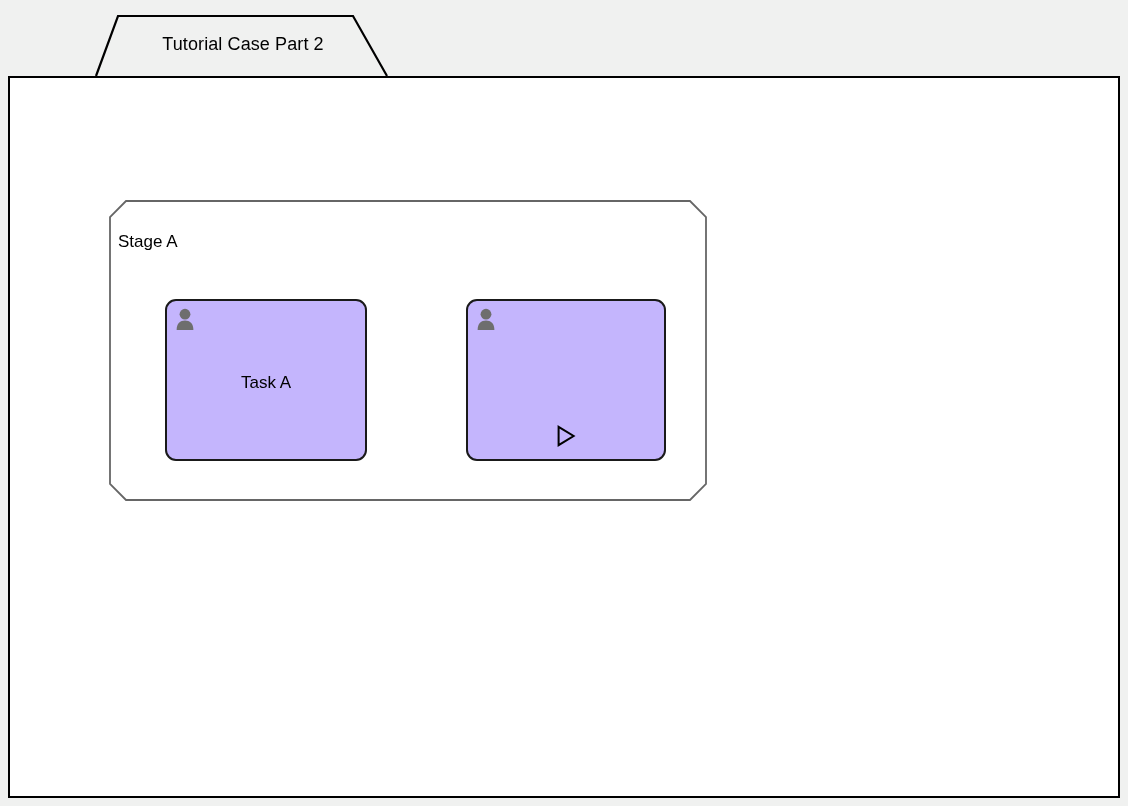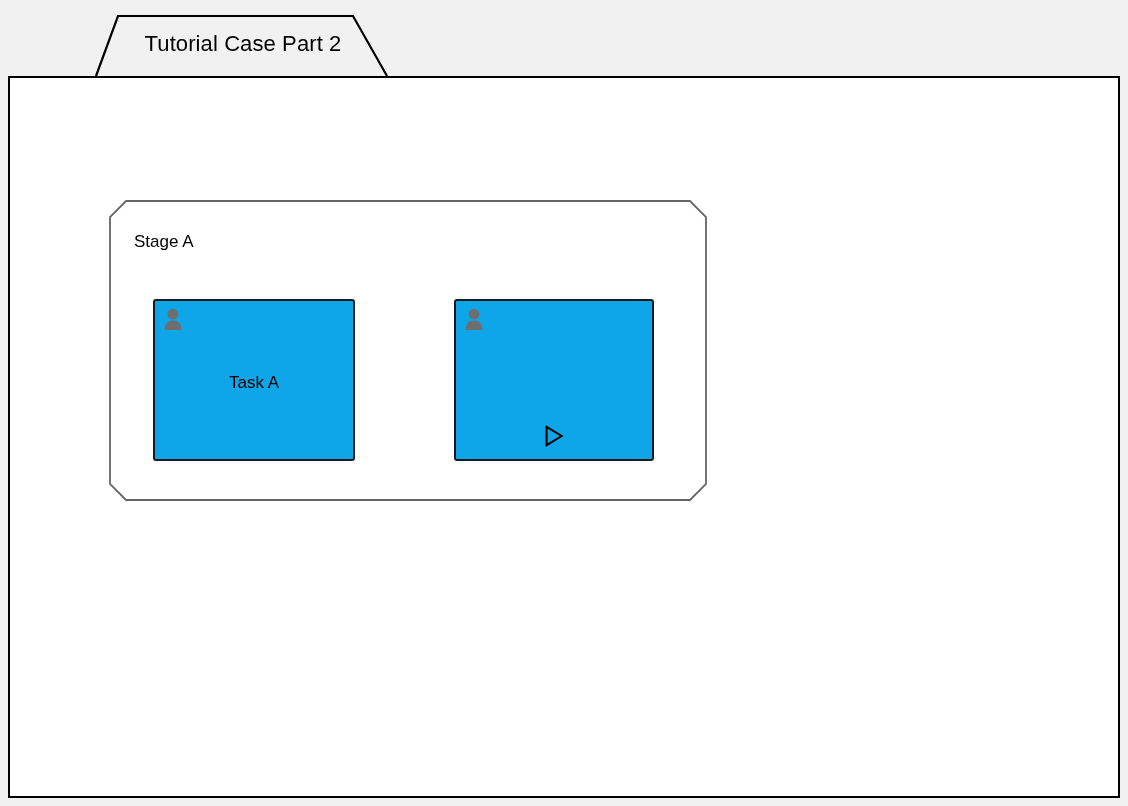--- a/index.html
+++ b/index.html
@@ -31,21 +31,21 @@
   }
   #case-tab .tab-label {
     position: absolute;
     left: 0;
     top: 0;
     width: 308px;
     height: 64px;
     display: flex;
     align-items: center;
     justify-content: center;
-    font-size: 22px;
+    font-size: 18px;
     color: #000;
     letter-spacing: 0.1px;
     white-space: nowrap;
     padding-left: 2px;
     box-sizing: border-box;
   }
 
   
   #canvas {
     position: absolute;
@@ -66,34 +66,35 @@
     width: 598px;
     height: 301px;
   }
   #stage-a .stage-svg {
     position: absolute;
     left: 0;
     top: 0;
   }
   #stage-a .stage-title {
     position: absolute;
-    left: 25px;
+    left: 9px;
     top: 32px;
     font-size: 17px;
     color: #000;
     white-space: nowrap;
   }
 
   
   .task-node {
     position: absolute;
-    background: #0ea5e9;
+    background: #c4b5fd;
     border: 2px solid #1a1a1a;
-    border-radius: 3px;
+    border-radius: 11px;
     box-sizing: border-box;
+    margin-left: 12px;
   }
   .task-node .person-icon {
     position: absolute;
     left: 8px;
     top: 7px;
     width: 20px;
     height: 22px;
   }
   .task-node .task-label {
     position: absolute;

